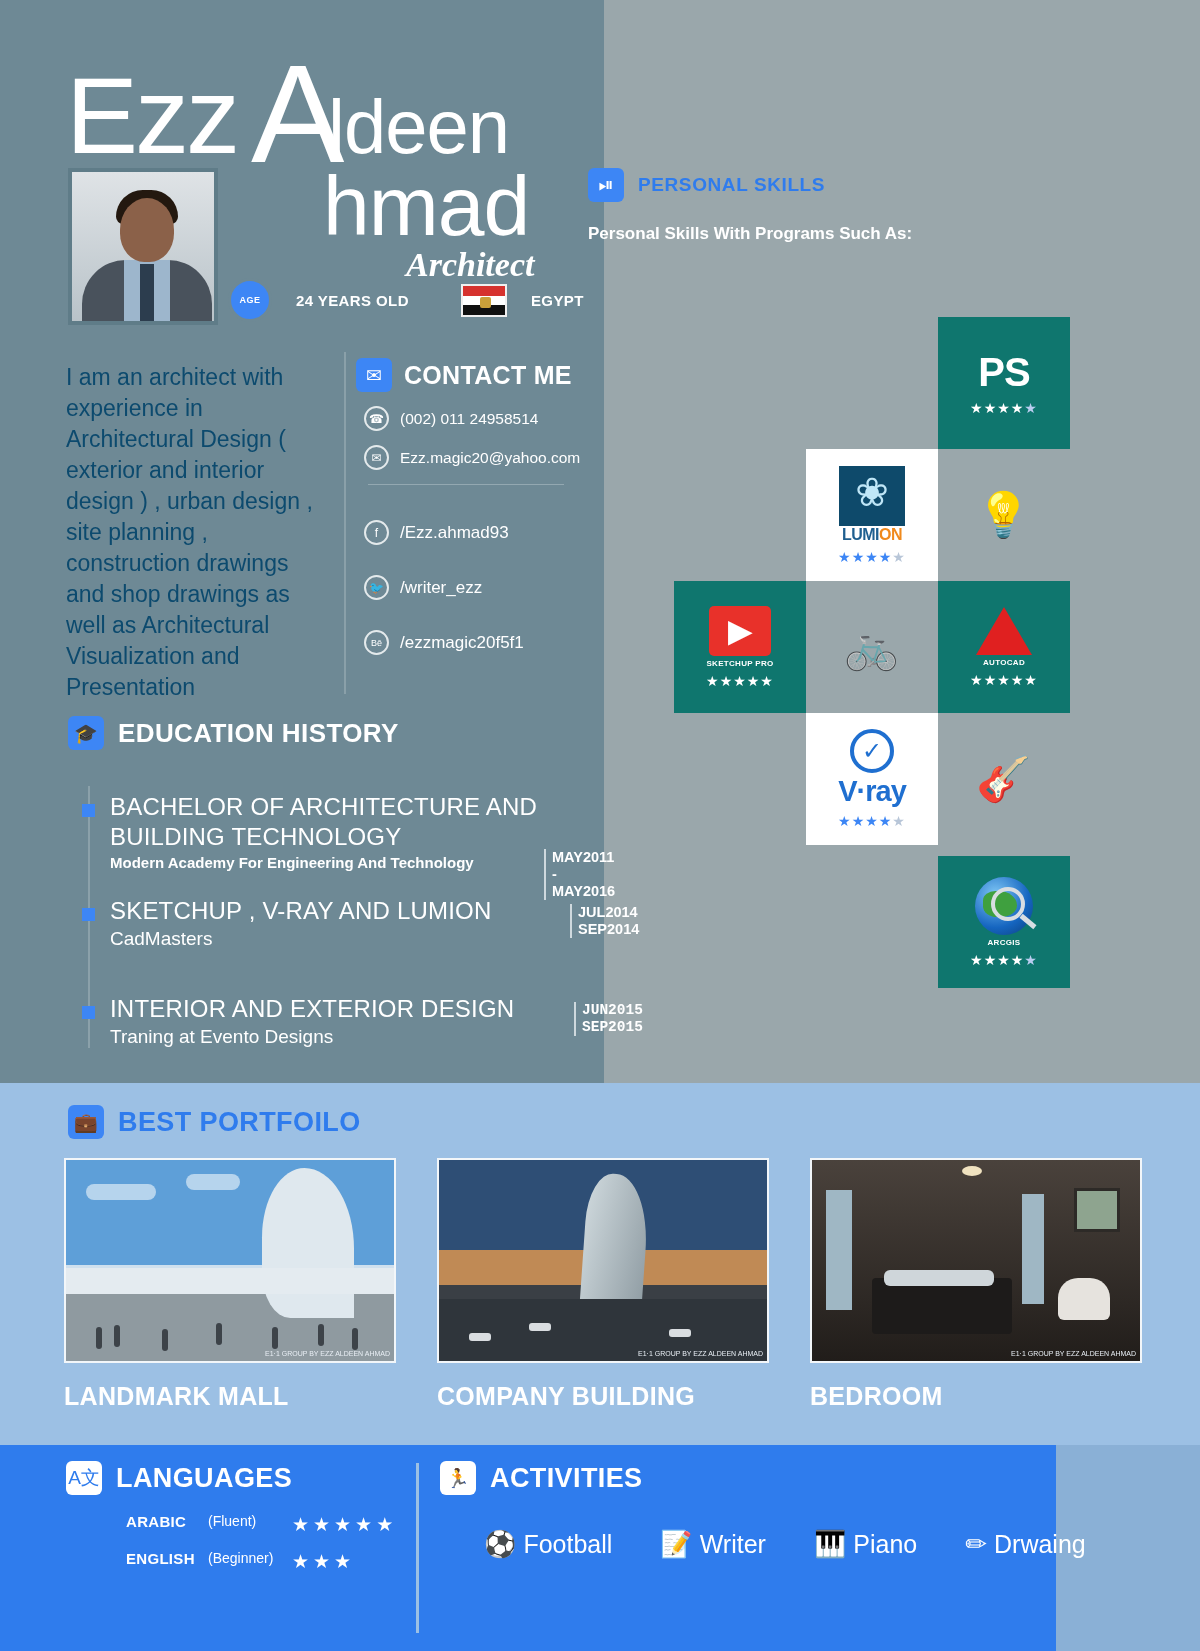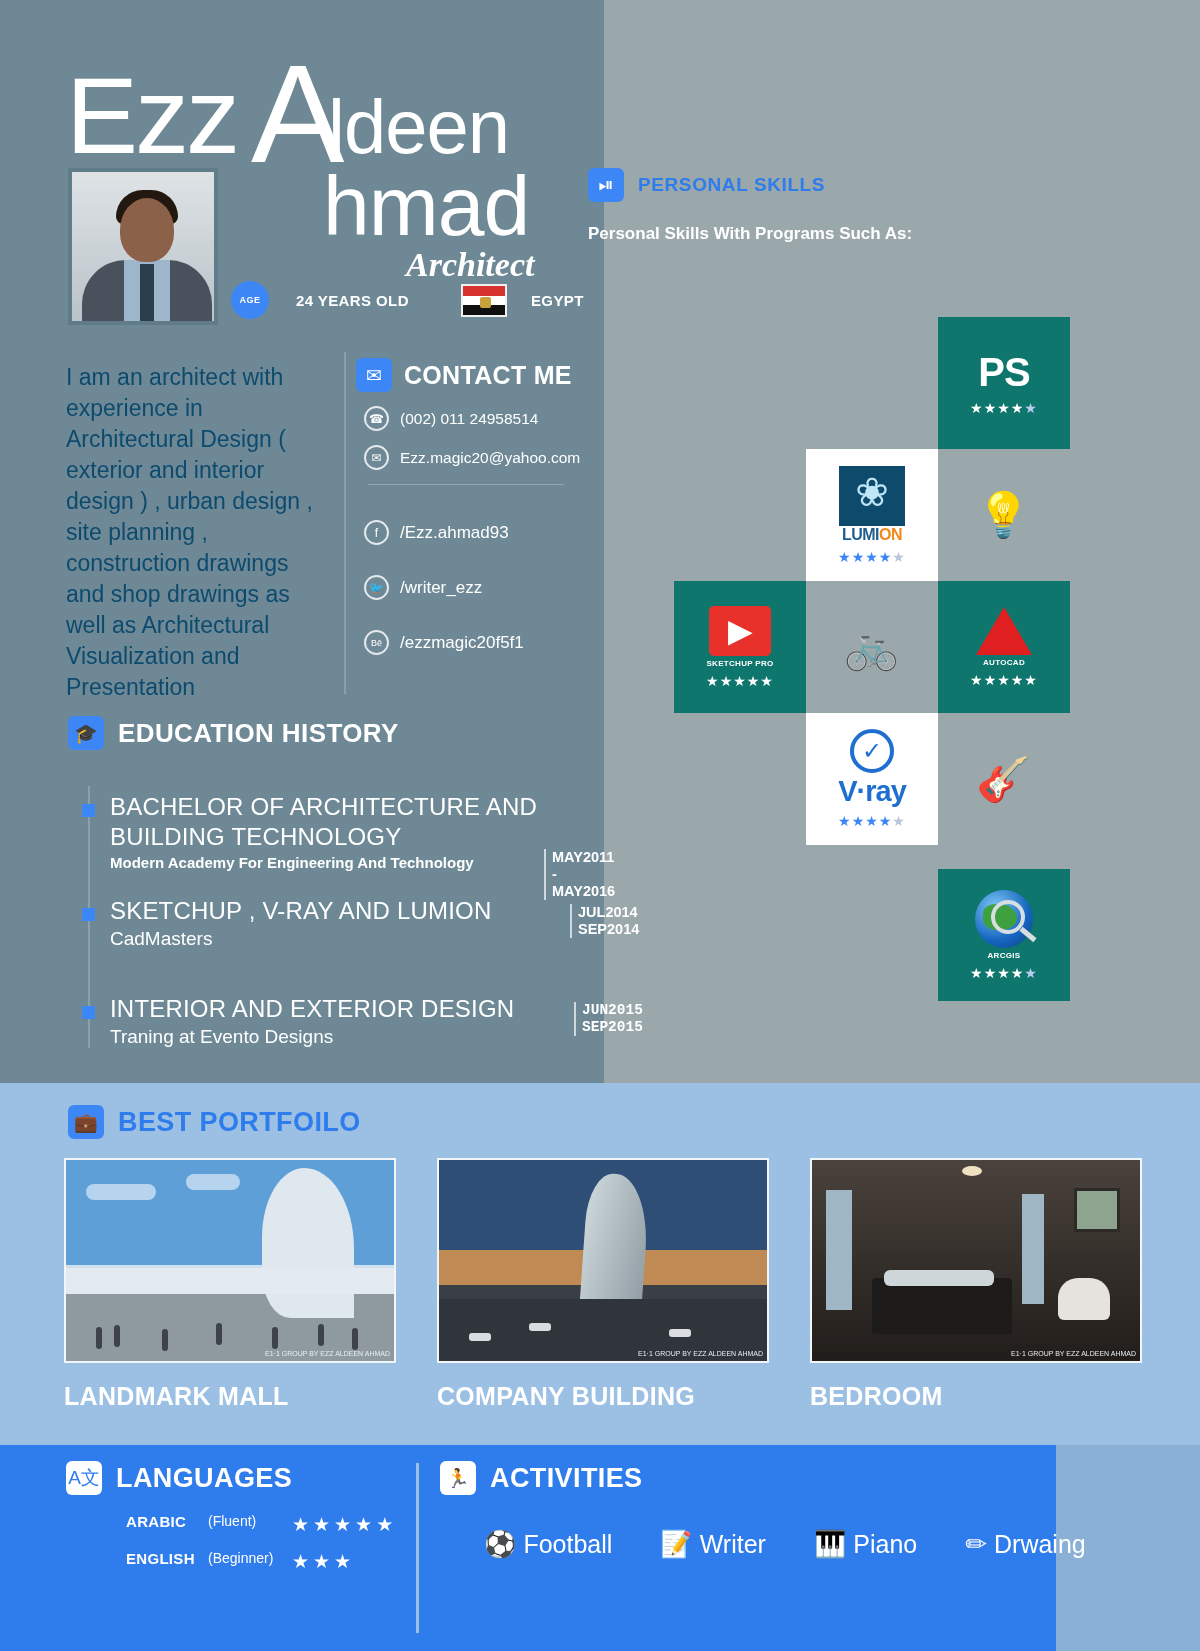--- a/index.html
+++ b/index.html
@@ -384,21 +384,21 @@
 
     <div class="cell white" style="left:132px; top:396px;">
       <div class="vray-circ">✓</div>
       <div class="vray-txt">V·ray</div>
       <div class="stars blue-on"><span class="on">★★★★</span><span class="off">★</span></div>
     </div>
     <div class="cell gray" style="left:264px; top:396px;">
       <div class="gicon">🎸</div>
     </div>
 
-    <div class="cell blue" style="left:264px; top:552px;">
+    <div class="cell blue" style="left:264px; top:539px;">
       <div class="globe">
         <div class="land"></div>
           <div class="lens"></div>
           <div class="handle"></div>
       </div>
       <div class="cap">ARCGIS</div>
       <div class="stars"><span class="on">★★★★</span><span class="off">★</span></div>
     </div>
   </div>
 </div>

